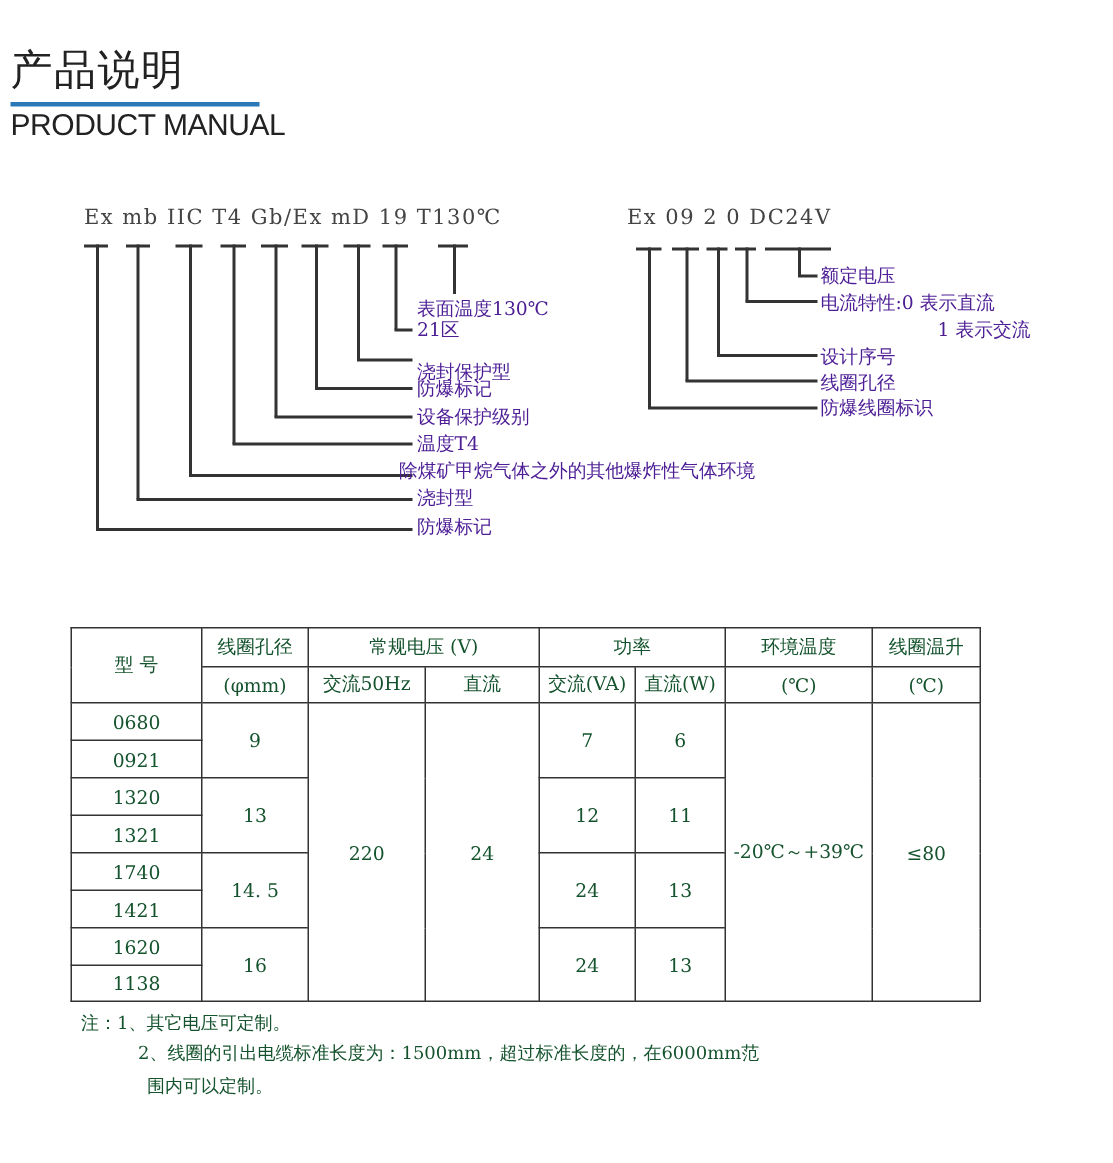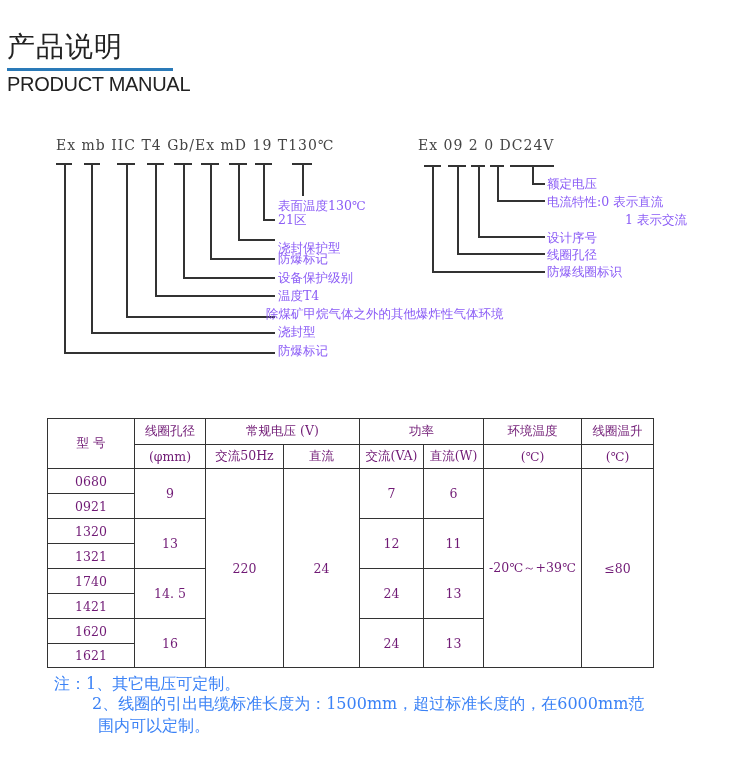--- a/index.html
+++ b/index.html
@@ -2,26 +2,26 @@
 <html><head>
 <meta charset="utf-8">
 <style>
   html, body { margin:0; padding:0; background:#ffffff; }
   body { width:742px; height:775px; position:relative; overflow:hidden; color:#2a2a2a; }
   .title-cn { position:absolute; left:7px; top:28px; font-family:"DejaVu Sans", sans-serif; font-size:28px; color:#222; letter-spacing:1px; }
   .title-rule { position:absolute; left:7px; top:68px; width:166px; height:3px; background:#2a7ab8; }
   .title-en { position:absolute; left:7px; top:73px; font-family:"Liberation Sans", sans-serif; font-size:20px; color:#222; letter-spacing:-0.3px; }
 
   .code { position:absolute; font-family:"DejaVu Serif", serif; font-size:14px; color:#444; white-space:pre; letter-spacing:1px; }
-  .lbl { position:absolute; font-family:"DejaVu Serif", serif; font-size:12.5px; color:#8b5cf6; white-space:nowrap; line-height:16px; }
+  .lbl { position:absolute; font-family:"DejaVu Serif", serif; font-size:12.5px; color:#4c1d95; white-space:nowrap; line-height:16px; }
   .ln { position:absolute; background:#333; }
 
-  table.spec { position:absolute; left:47px; top:418px; border-collapse:collapse; font-family:"DejaVu Serif", serif; font-size:12.5px; color:#701a75; }
+  table.spec { position:absolute; left:47px; top:418px; border-collapse:collapse; font-family:"DejaVu Serif", serif; font-size:12.5px; color:#14532d; }
   table.spec td { border:1.5px solid #333; text-align:center; padding:0; }
-  .note { position:absolute; font-family:"DejaVu Serif", serif; font-size:16px; color:#3b82f6; white-space:nowrap; }
+  .note { position:absolute; font-family:"DejaVu Serif", serif; font-size:12px; color:#14532d; white-space:nowrap; }
 </style>
 </head>
 <body>
 
 <div class="title-cn">产品说明</div>
 <div class="title-rule"></div>
 <div class="title-en">PRODUCT MANUAL</div>
 
 <div>
   <div class="code" style="left:56px;top:137px;">Ex mb IIC T4 Gb/Ex mD 19 T130℃</div>
@@ -155,20 +155,20 @@
   <tr style="height:25px;">
     <td>1421</td>
   </tr>
   <tr style="height:25px;">
     <td>1620</td>
     <td rowspan="2">16</td>
     <td rowspan="2">24</td>
     <td rowspan="2">13</td>
   </tr>
   <tr style="height:24px;">
-    <td>1621</td>
+    <td>1138</td>
   </tr>
 </tbody>
   </table>
 
 <div class="note" style="left:54px;top:674px;">注：1、其它电压可定制。</div>
 <div class="note" style="left:92px;top:694px;">2、线圈的引出电缆标准长度为：1500mm，超过标准长度的，在6000mm范</div>
 <div class="note" style="left:54px;top:716px;margin-left:44px;">围内可以定制。</div>
 
 </body></html>

